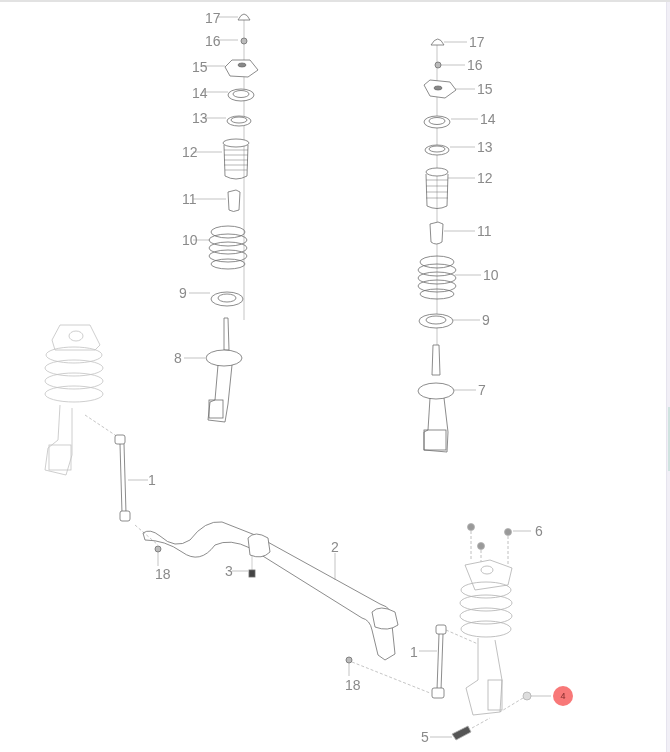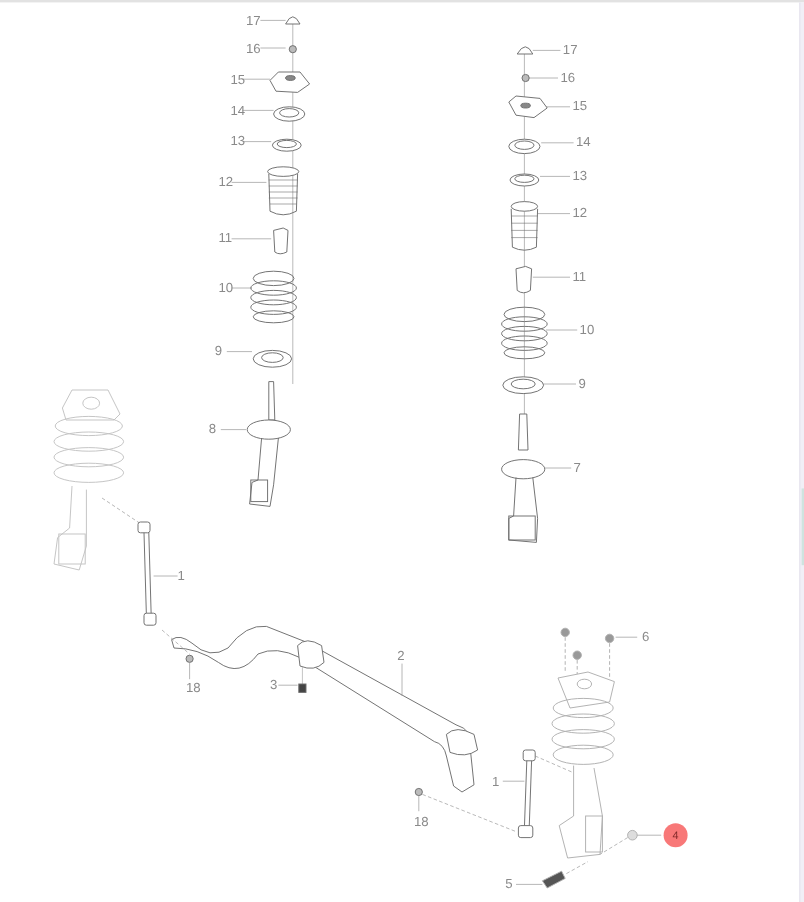--- a/index.html
+++ b/index.html
@@ -1,21 +1,21 @@
 <!DOCTYPE html>
 <html><head>
 <meta charset="utf-8">
 <style>
   html, body { margin:0; padding:0; background:#ffffff; }
   body { width:670px; height:752px; position:relative; overflow:hidden; font-family:"Liberation Sans", sans-serif; }
   .topbar { position:absolute; left:0; top:0; width:670px; height:2px; background:#e2e2e2; }
   .scroll-track { position:absolute; right:0; top:2px; width:3px; height:750px; background:#f1eff6; border-left:1px solid #e6e4ee; }
   .scroll-thumb { position:absolute; right:0; top:407px; width:2px; height:64px; background:#cfe3df; }
   svg.diagram { position:absolute; left:0; top:0; }
-  .lbl { position:absolute; font-size:11px; color:#8a8a8a; line-height:9px; white-space:nowrap; }
+  .lbl { position:absolute; font-size:14px; color:#8a8a8a; line-height:9px; white-space:nowrap; }
   .hotspot { position:absolute; width:20px; height:20px; border-radius:50%; background:#f87171; opacity:0.95; display:flex; align-items:center; justify-content:center; font-size:9px; color:#7a1d1d; cursor:pointer; }
   .part { cursor:pointer; }
 </style>
 </head>
 <body>
 
 <div class="topbar"></div>
 <div class="scroll-track"></div>
 <div class="scroll-thumb"></div>
 

